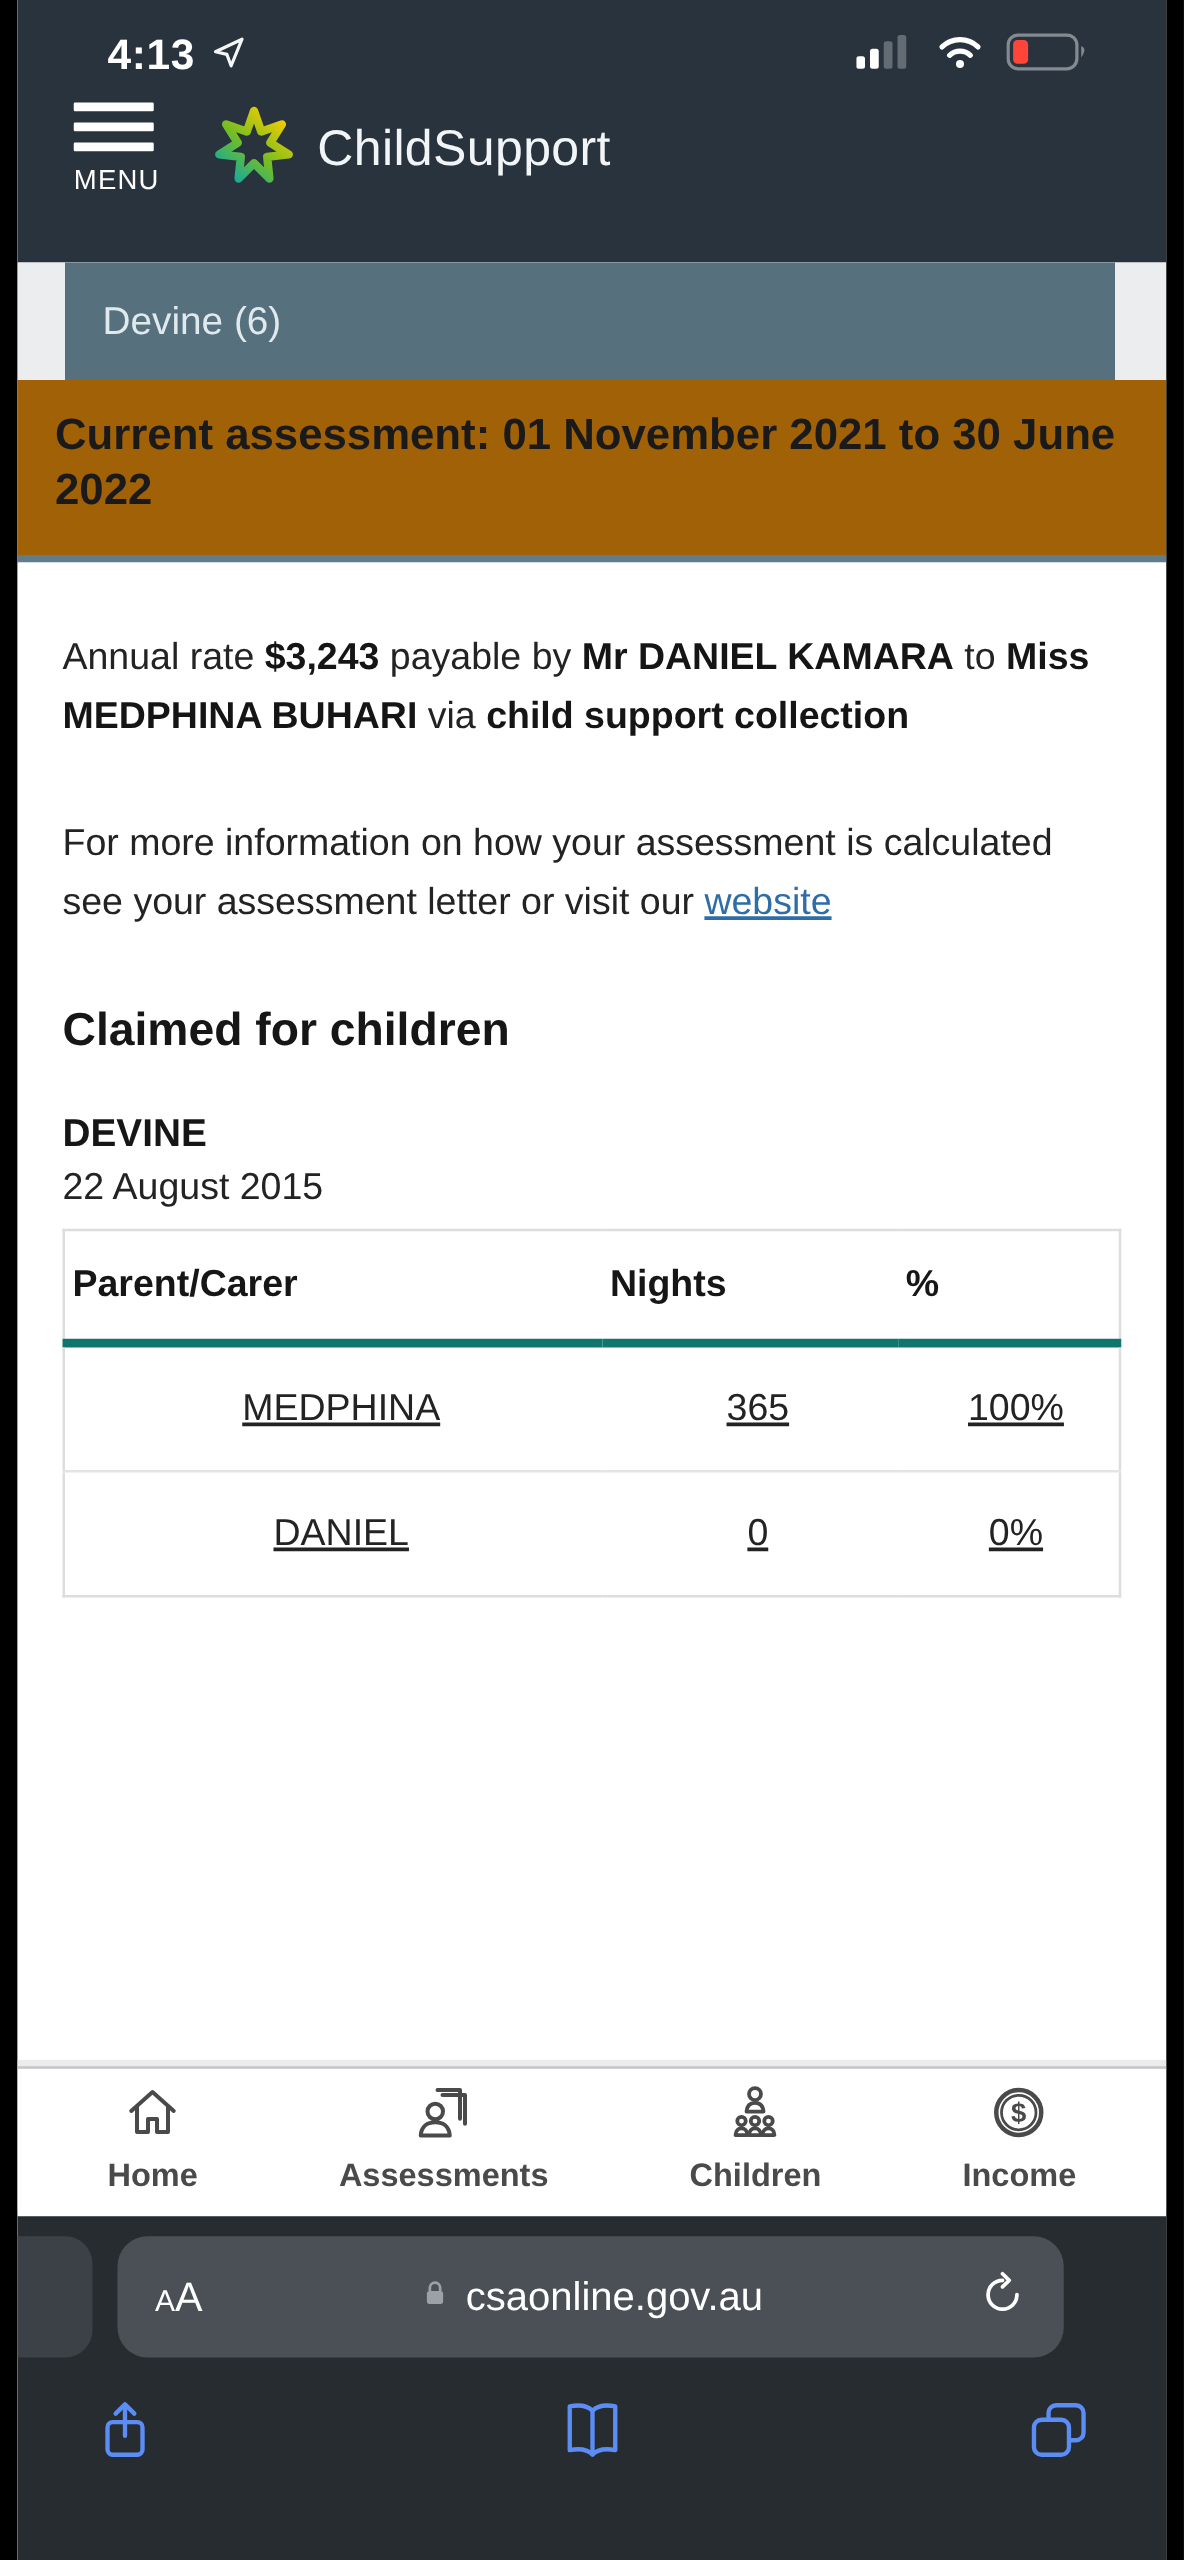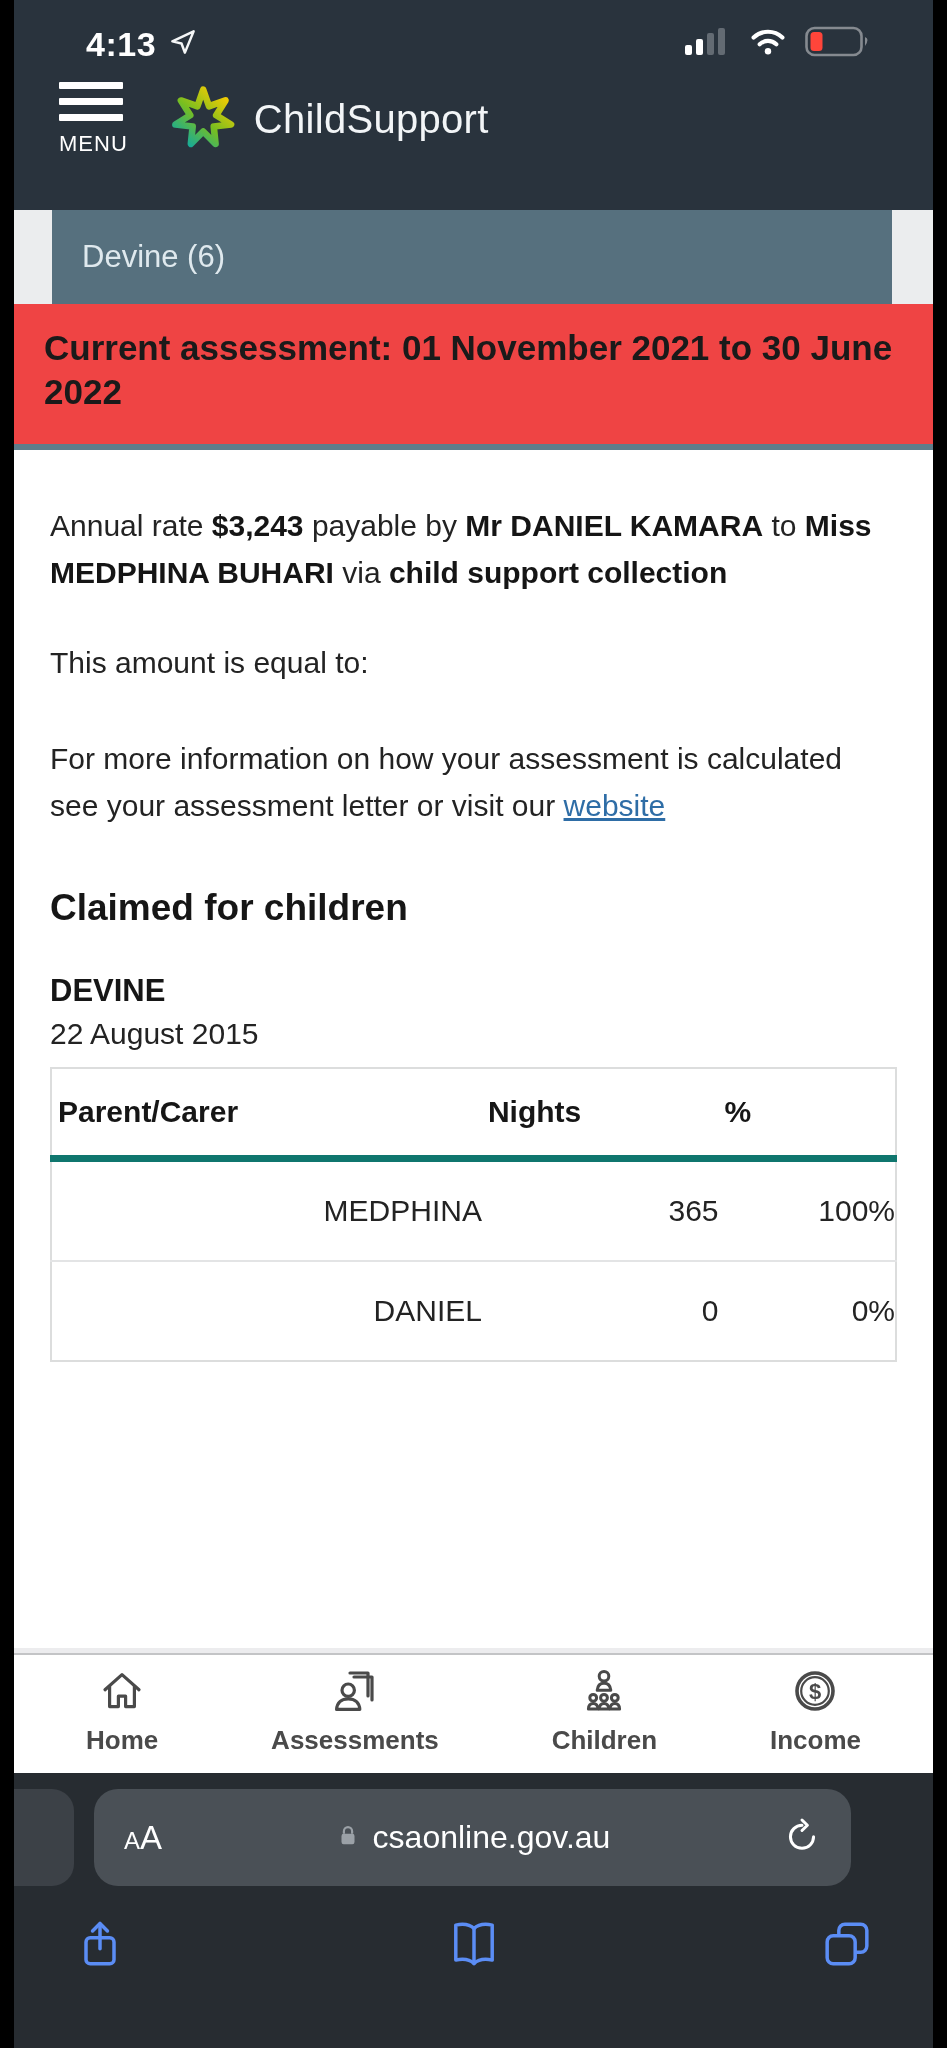--- a/index.html
+++ b/index.html
@@ -29,21 +29,21 @@
 
   
   .tab-strip { background:#ebedee; height:94px; padding:0 41px 0 38px; }
   .tab {
     background:#56707e; height:94px; display:flex; align-items:center;
     padding-left:30px; cursor:pointer;
   }
   .tab-label { color:#dfe9ee; font-size:31px; }
 
   
-  .page-heading { background:#ef4444; padding:22px 30px 30px 30px; }
+  .page-heading { background:#a16207; padding:22px 30px 30px 30px; }
   .page-heading h1 { font-size:35px; line-height:44px; color:#1a1a1a; font-weight:700; }
   .page-heading h1 .h1-bold { font-weight:800; }
   .heading-rule { height:6px; background:#5f7d8b; }
 
   
   .content { background:#fff; padding:0 36px; min-height:1203px; color:#222; }
   .p-annual { padding-top:52px; font-size:30px; line-height:47px; color:#232323; }
   .p-annual b { font-weight:800; color:#151515; }
   .p-equal { margin-top:50px; font-size:30px; color:#232323; }
   .rates { margin-top:42px; }
@@ -54,22 +54,22 @@
   .h2-claimed { margin-top:58px; font-size:37px; font-weight:800; color:#161616; }
   .child-name { margin-top:44px; font-size:31px; font-weight:800; color:#161616; }
   .child-dob { margin-top:8px; font-size:30px; color:#232323; }
 
   table.care { width:100%; border-collapse:collapse; margin-top:16px; border:2px solid #dcdddd; }
   table.care th {
     text-align:left; font-size:30px; font-weight:800; color:#161616;
     padding:26px 0 26px 6px; border-bottom:7px solid #0f766e;
   }
   table.care td {
-    text-align:right; font-size:30px; color:#232323;
-    padding:32px 0 32px 12px; border-bottom:2px solid #e3e4e5;
+    text-align:center; font-size:30px; color:#232323;
+    padding:32px 0 32px 12px; border-bottom:2px solid #e3e4e5;text-decoration:underline;
   }
   table.care tr:last-child td { border-bottom:none; }
   .col-parent { width:51%; }
   .col-nights { width:28%; }
   .col-pct { width:21%; }
 
   
   .bottom-nav {
     background:#fff; height:120px; border-top:2px solid #c3c4c6;
     box-shadow:0 -5px 0 #ececee;
@@ -172,21 +172,20 @@
 
   <div class="page-heading">
     <h1><span>Current assessment: </span><span class="h1-bold">01 November 2021 to 30 June 2022</span></h1>
   </div>
   <div class="heading-rule"></div>
 
   <div class="content">
 
     <p class="p-annual"><span>Annual rate </span><b>$3,243</b><span> payable by </span><b>Mr DANIEL KAMARA</b><span> to </span><b>Miss MEDPHINA BUHARI</b><span> via </span><b>child support collection</b></p>
 
-    <p class="p-equal">This amount is equal to:</p>
 
 
     <p class="p-info"><span>For more information on how your assessment is calculated see your assessment letter or visit our </span><a>website</a></p>
 
     <h2 class="h2-claimed">Claimed for children</h2>
 
     <div class="child-name">DEVINE</div>
     <div class="child-dob">22 August 2015</div>
 
     <table class="care">

